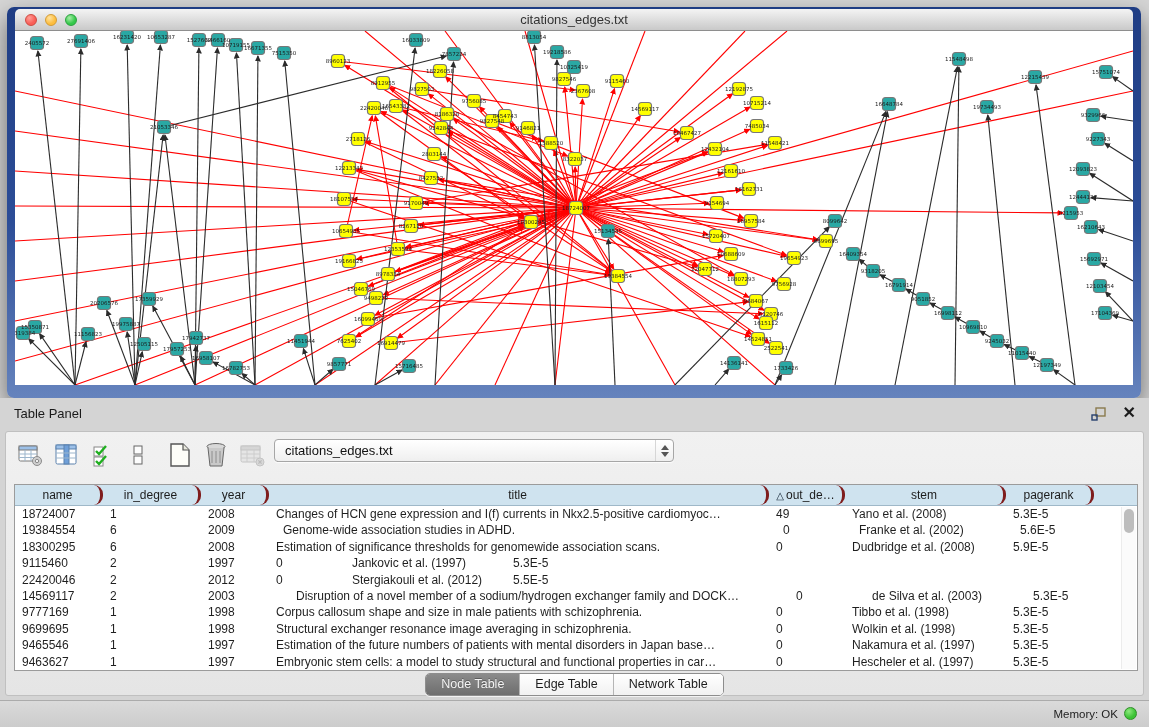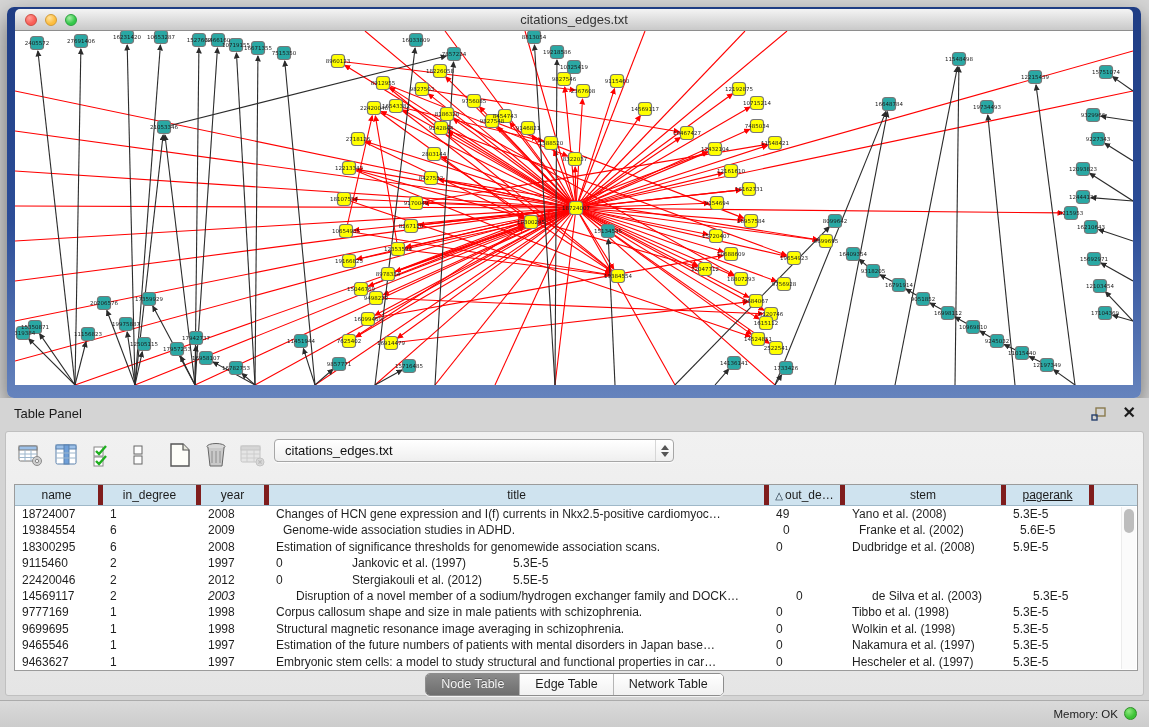--- a/index.html
+++ b/index.html
@@ -42,21 +42,21 @@
   .src-select .val { flex:1; font-size:13px; color:#111; padding-left:10px; }
   .src-select .stepper { width:18px; height:100%; display:flex; flex-direction:column;
     align-items:center; justify-content:center; gap:2px; border-left:1px solid #d6d6d6; }
   .tri-up   { width:0; height:0; border-left:4px solid transparent; border-right:4px solid transparent; border-bottom:5px solid #555; }
   .tri-down { width:0; height:0; border-left:4px solid transparent; border-right:4px solid transparent; border-top:5px solid #555; }
 
   .tp-tablewrap { position:absolute; left:8px; top:52px; width:1124px; height:187px;
     border:1px solid #9b9b9b; background:#fff; overflow:hidden; }
   .thead { display:flex; height:21px; border-bottom:1px solid #9fb8c8; background:#cfe3ef; }
   .th { font-size:12px; color:#1c1c1c; text-align:center; line-height:20px;
-    border-right:5px solid #7f1d1d; overflow:hidden; white-space:nowrap; flex:none; }
+    border-right:3px solid #7f1d1d; overflow:hidden; white-space:nowrap; flex:none;border-radius:9px; }
   .sort-tri { color:#123; font-size:10px; margin-right:2px; }
   .trow { display:flex; height:16.4px; }
   .td { font-size:12px; color:#1f1f1f; line-height:16px; padding-left:7px;
     overflow:hidden; white-space:nowrap; flex:none; }
   .vscroll { position:absolute; right:1px; top:22px; bottom:1px; width:15px;
     background:#fbfbfb; border-left:1px solid #ececec; }
   .vthumb { position:absolute; left:2px; top:2px; width:10px; height:24px; background:#bdbdbd; border-radius:6px; }
 
   .tp-tabs { position:absolute; left:0; right:0; top:241px; height:26px; text-align:center; }
   .seg { display:inline-flex; border:1px solid #8d8d8d; border-radius:5px; overflow:hidden;
@@ -591,21 +591,21 @@
     </div>
 
     <div class="tp-tablewrap">
       <div class="thead" id="thead">
           <div class="th" style="width: 88px;">name</div>
           <div class="th" style="width: 98px;">in_degree</div>
           <div class="th" style="width: 68px;">year</div>
           <div class="th" style="width: 500px;">title</div>
           <div class="th" style="width: 76px;"><span class="sort-tri">△</span>out_de…</div>
           <div class="th" style="width: 161px;">stem</div>
-          <div class="th" style="width: 88px; text-decoration: underline;">pagerank</div>
+          <div class="th" style="width: 88px;">pagerank</div>
         </div>
       <div id="tbody">
           <div class="trow">
             <div class="td" style="width: 88px;">18724007</div>
             <div class="td" style="width: 98px;">1</div>
             <div class="td" style="width: 68px;">2008</div>
             <div class="td" style="width: 500px;">Changes of HCN gene expression and I(f) currents in Nkx2.5-positive cardiomyoc…</div>
             <div class="td" style="width: 76px;">49</div>
             <div class="td" style="width: 161px;">Yano et al. (2008)</div>
             <div class="td" style="width: 88px;">5.3E-5</div>
@@ -640,40 +640,40 @@
             <div class="td" style="width: 88px;">22420046</div>
             <div class="td" style="width: 98px;">2</div>
             <div class="td" style="width: 68px;">2012</div>
             <div class="td" style="width: 76px;">0</div>
             <div class="td" style="width: 161px;">Stergiakouli et al. (2012)</div>
             <div class="td" style="width: 88px;">5.5E-5</div>
           </div>
           <div class="trow">
             <div class="td" style="width: 88px;">14569117</div>
             <div class="td" style="width: 98px;">2</div>
-            <div class="td" style="width: 68px; font-style: italic;">2003</div>
+            <div class="td" style="width: 68px;">2003</div>
             <div class="td" style="width: 500px; margin-left: 20px;">Disruption of a novel member of a sodium/hydrogen exchanger family and DOCK…</div>
             <div class="td" style="width: 76px;">0</div>
             <div class="td" style="width: 161px;">de Silva et al. (2003)</div>
             <div class="td" style="width: 88px;">5.3E-5</div>
           </div>
           <div class="trow">
             <div class="td" style="width: 88px;">9777169</div>
             <div class="td" style="width: 98px;">1</div>
             <div class="td" style="width: 68px;">1998</div>
             <div class="td" style="width: 500px;">Corpus callosum shape and size in male patients with schizophrenia.</div>
             <div class="td" style="width: 76px;">0</div>
             <div class="td" style="width: 161px;">Tibbo et al. (1998)</div>
             <div class="td" style="width: 88px;">5.3E-5</div>
           </div>
           <div class="trow">
             <div class="td" style="width: 88px;">9699695</div>
             <div class="td" style="width: 98px;">1</div>
             <div class="td" style="width: 68px;">1998</div>
-            <div class="td" style="width: 500px;">Structural magnetic resonance image averaging in schizophrenia.</div>
+            <div class="td" style="width: 500px;">Structural exchanger resonance image averaging in schizophrenia.</div>
             <div class="td" style="width: 76px;">0</div>
             <div class="td" style="width: 161px;">Wolkin et al. (1998)</div>
             <div class="td" style="width: 88px;">5.3E-5</div>
           </div>
           <div class="trow">
             <div class="td" style="width: 88px;">9465546</div>
             <div class="td" style="width: 98px;">1</div>
             <div class="td" style="width: 68px;">1997</div>
             <div class="td" style="width: 500px;">Estimation of the future numbers of patients with mental disorders in Japan base…</div>
             <div class="td" style="width: 76px;">0</div>

